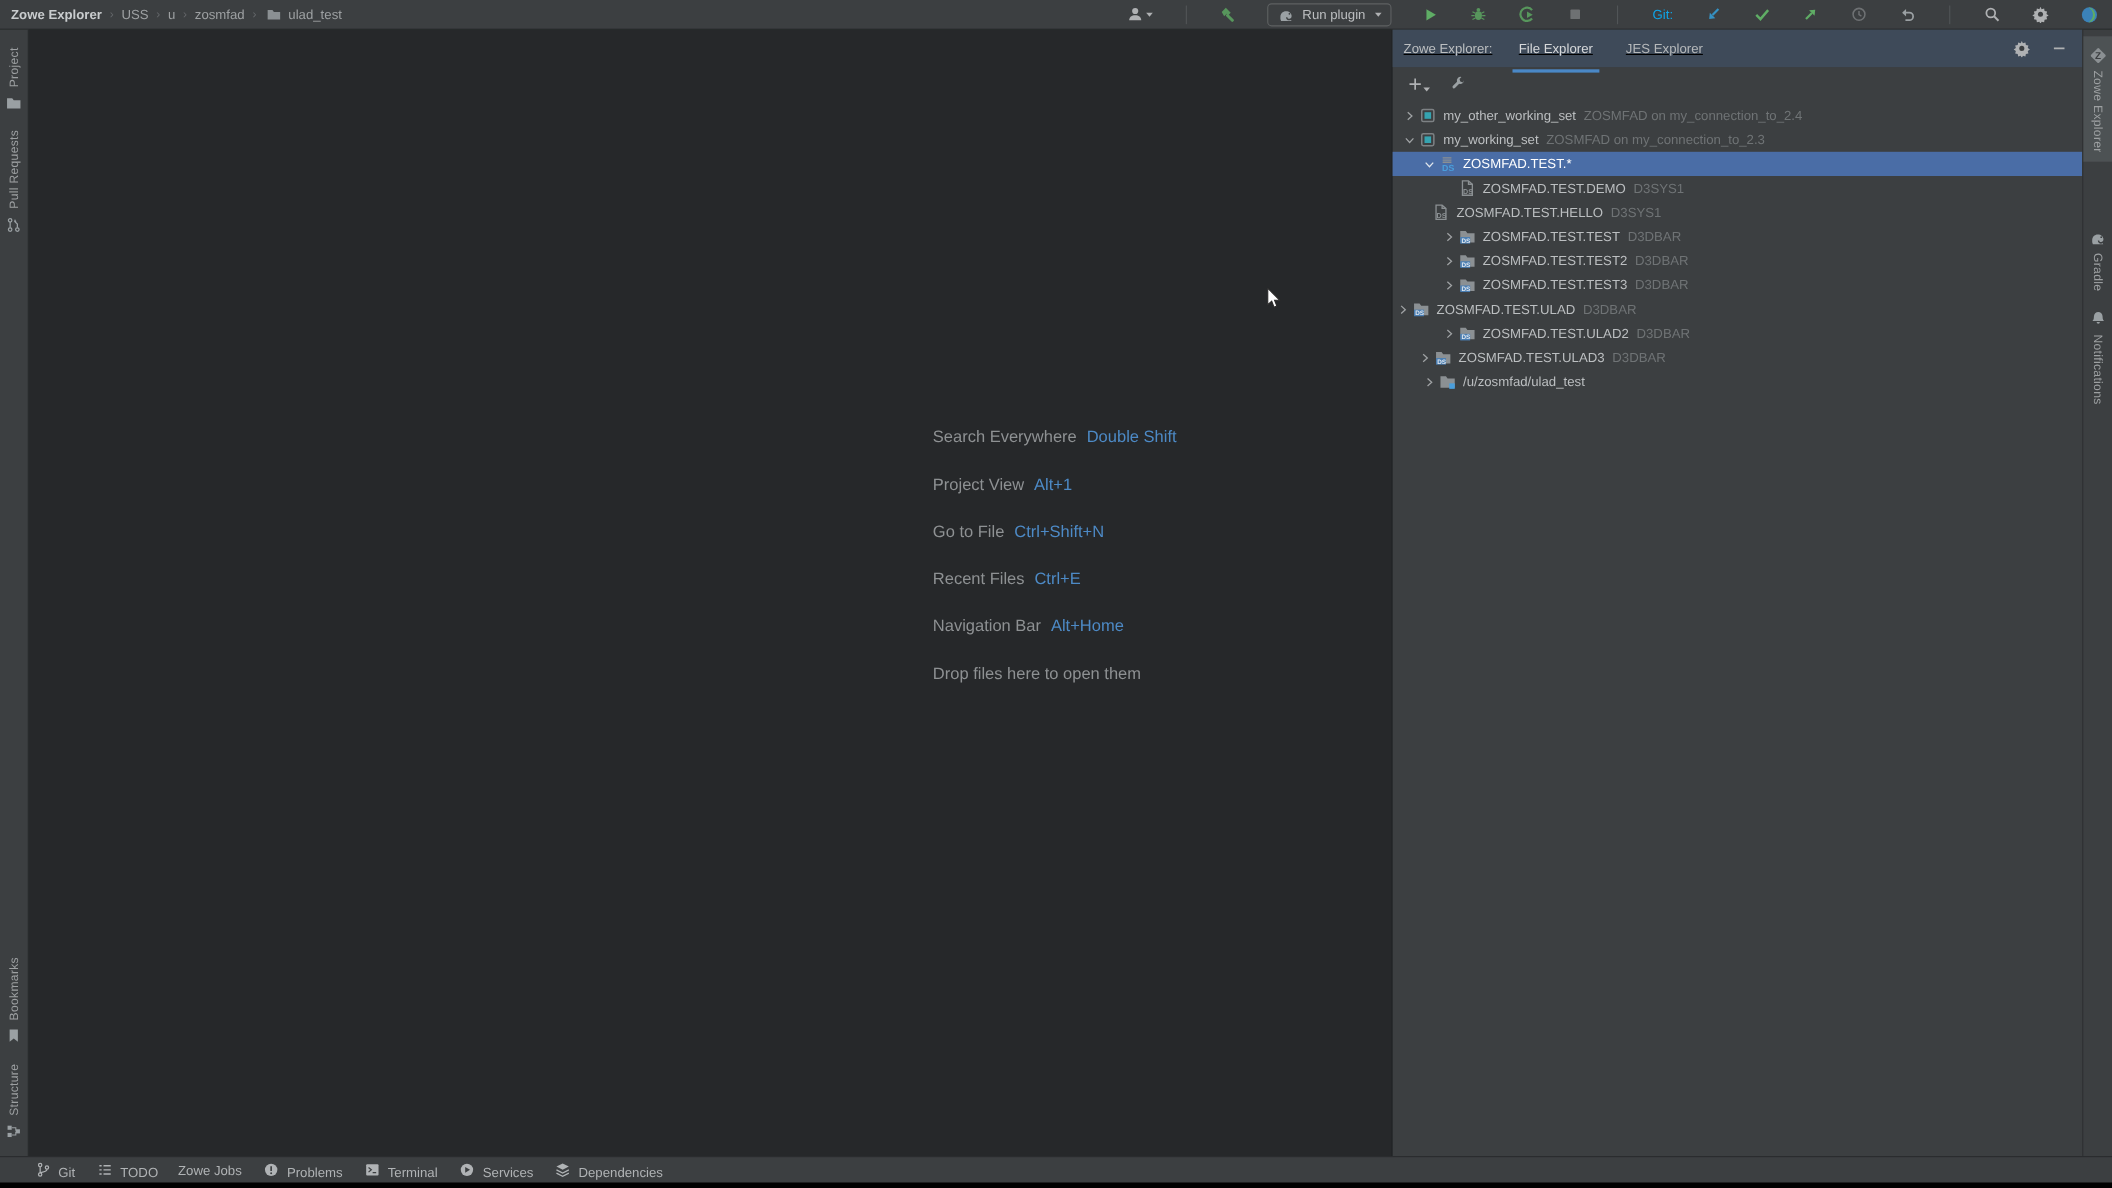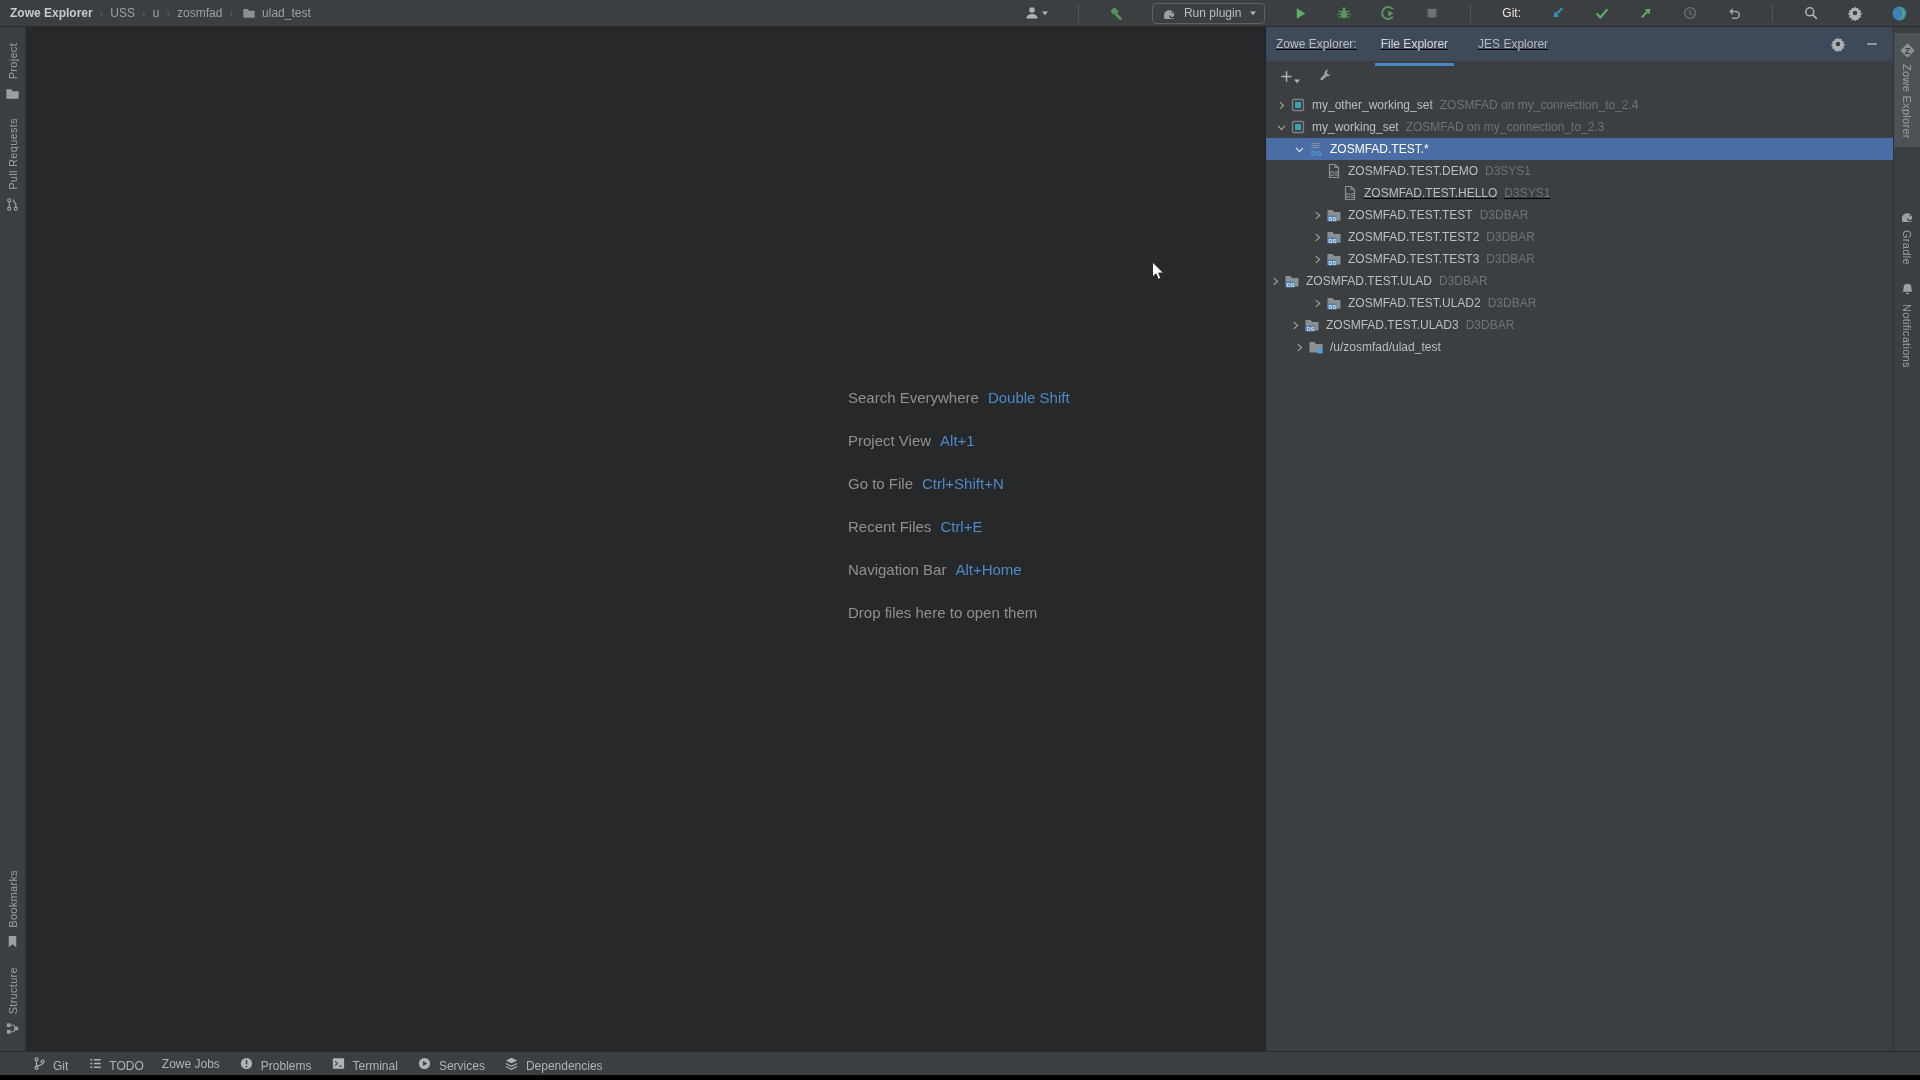--- a/index.html
+++ b/index.html
@@ -12,21 +12,21 @@
   #topbar { left:0; top:0; width:1920px; height:27px; background:#3c3f41;
             border-bottom:1px solid #292b2d; display:flex; align-items:center; }
   #breadcrumbs { display:flex; align-items:center; padding-left:10px; font-size:12px; color:#9da0a2; gap:7px; }
   #breadcrumbs .crumb { cursor:default; }
   #breadcrumbs .crumb.first { font-weight:bold; color:#c9ccce; }
   #breadcrumbs .sep { color:#64676a; font-size:11px; }
   #breadcrumbs .crumb-wrap { display:flex; align-items:center; gap:4px; }
   #topbar-actions { margin-left:auto; display:flex; align-items:center; gap:26px; padding-right:12px; }
   .tb-icon { width:18px; height:18px; display:flex; align-items:center; justify-content:center; }
   .tb-sep { width:1px; height:17px; background:#515557; margin:0 3px; }
-  .tb-label { font-size:12px; color:#e5e5e5; margin:0 2px; }
+  .tb-label { font-size:12px; color:#0ea5e9; margin:0 2px; }
   #run-config { display:flex; align-items:center; gap:6px; border:1px solid #5e6162; border-radius:4px;
                 height:21px; padding:0 7px; color:#bcbec0; font-size:12px; background:#3c3f41; }
   .mini-caret { margin-left:2px; }
 
   
   #left-stripe  { left:0; top:27px; width:26px; height:1024px; background:#3c3f41;
                   border-right:1px solid #313436; display:flex; flex-direction:column; justify-content:space-between; }
   #right-stripe { left:1893px; top:27px; width:27px; height:1024px; background:#3c3f41;
                   border-left:1px solid #313436; }
   .stripe-group { display:flex; flex-direction:column; align-items:center; }
@@ -389,21 +389,21 @@
         <span class="tw-icon">
           <svg width="16" height="16" viewBox="0 0 16 16">
             <path d="M3.5 1.5h5.5L12.5 4.5v10h-9z" fill="none" stroke="#8b9093" stroke-width="1.2"></path>
             <path d="M9 1.5V4.5h3.5" fill="none" stroke="#8b9093" stroke-width="1.2"></path>
             <text x="4" y="13" font-size="6.5" font-weight="bold" fill="#8b9093" font-family="Liberation Sans,sans-serif">DS</text>
           </svg>
         </span>
         <span class="tw-name">ZOSMFAD.TEST.DEMO</span>
         <span class="tw-detail">D3SYS1</span>
       </div>
-      <div class="tree-row" style="padding-left: 58px; text-decoration: underline;">
+      <div class="tree-row" style="padding-left: 18px;">
         <span class="tw-chevron"></span>
         <span class="tw-icon">
           <svg width="16" height="16" viewBox="0 0 16 16">
             <path d="M3.5 1.5h5.5L12.5 4.5v10h-9z" fill="none" stroke="#8b9093" stroke-width="1.2"></path>
             <path d="M9 1.5V4.5h3.5" fill="none" stroke="#8b9093" stroke-width="1.2"></path>
             <text x="4" y="13" font-size="6.5" font-weight="bold" fill="#8b9093" font-family="Liberation Sans,sans-serif">DS</text>
           </svg>
         </span>
         <span class="tw-name">ZOSMFAD.TEST.HELLO</span>
         <span class="tw-detail">D3SYS1</span>

